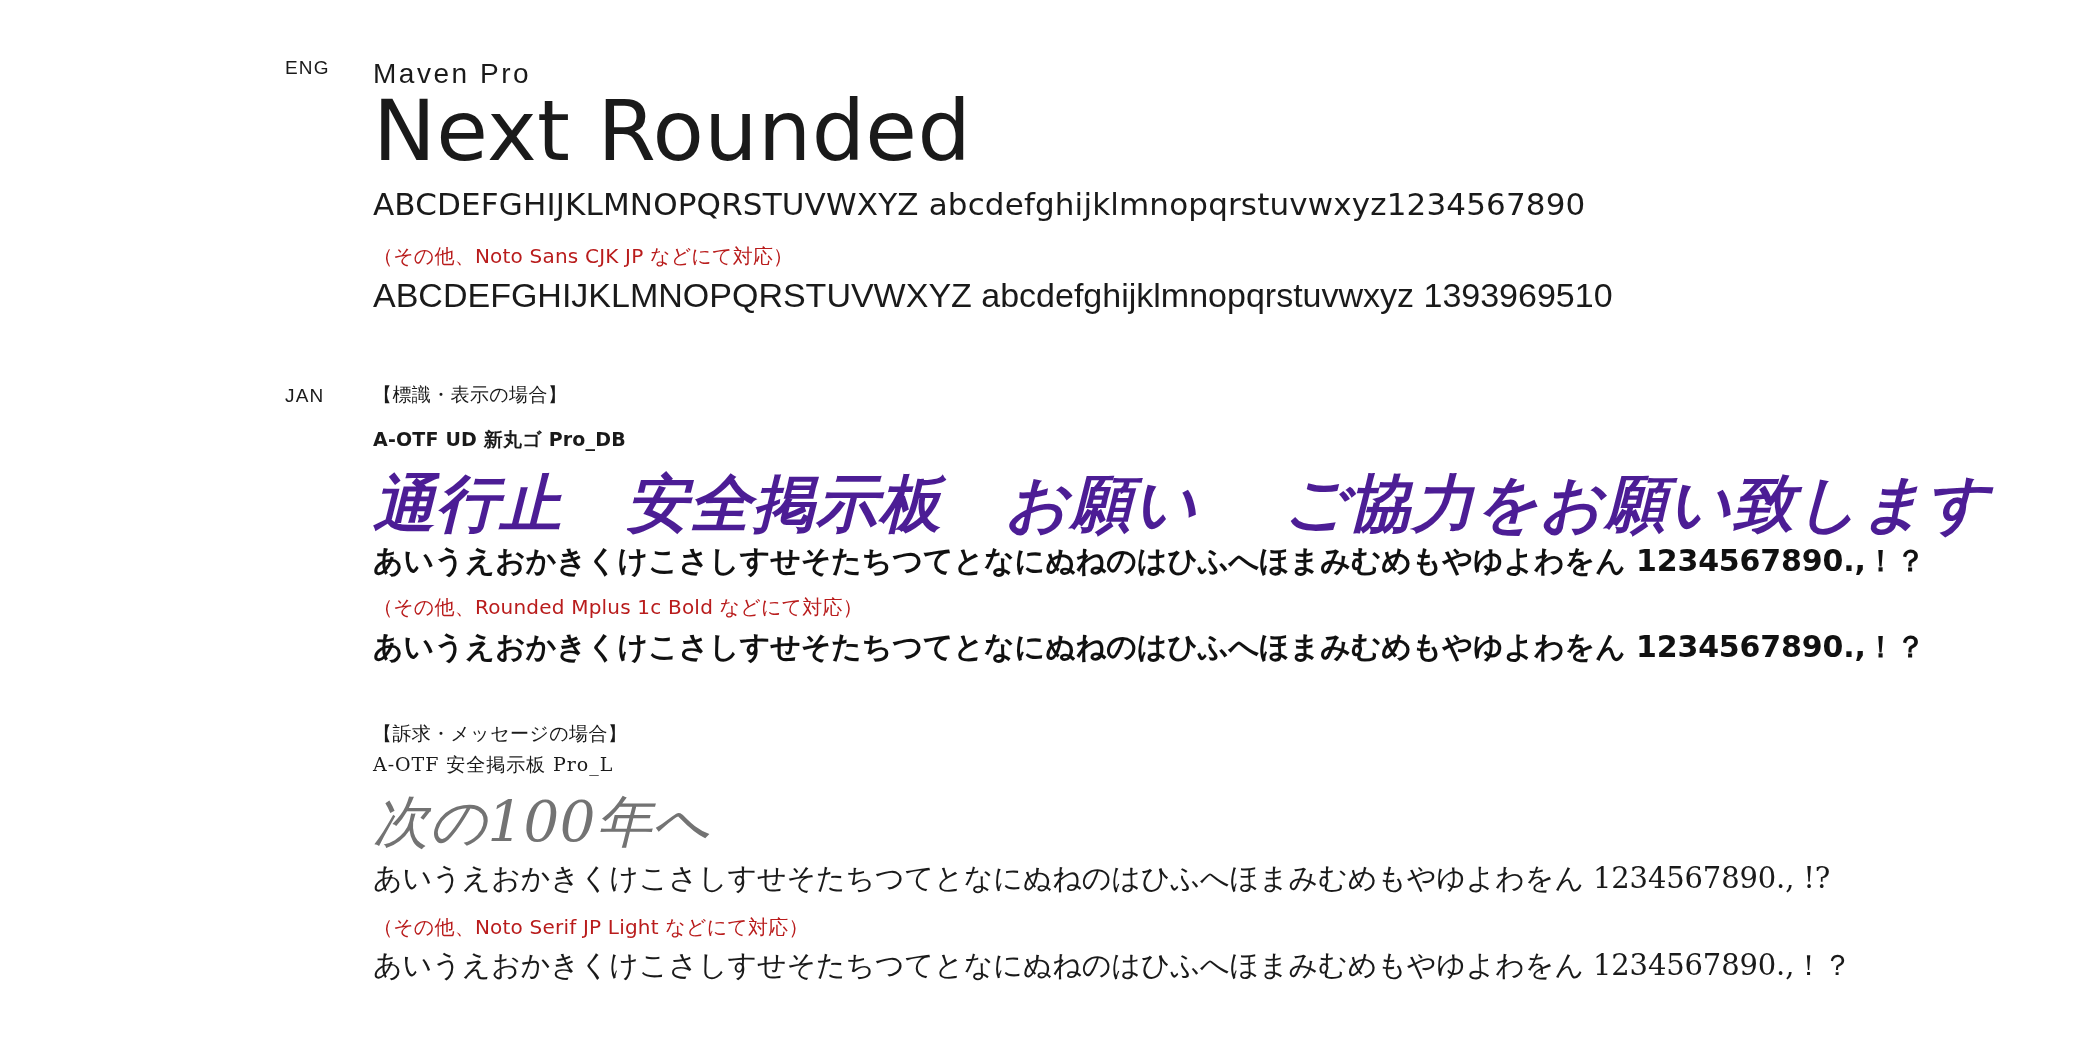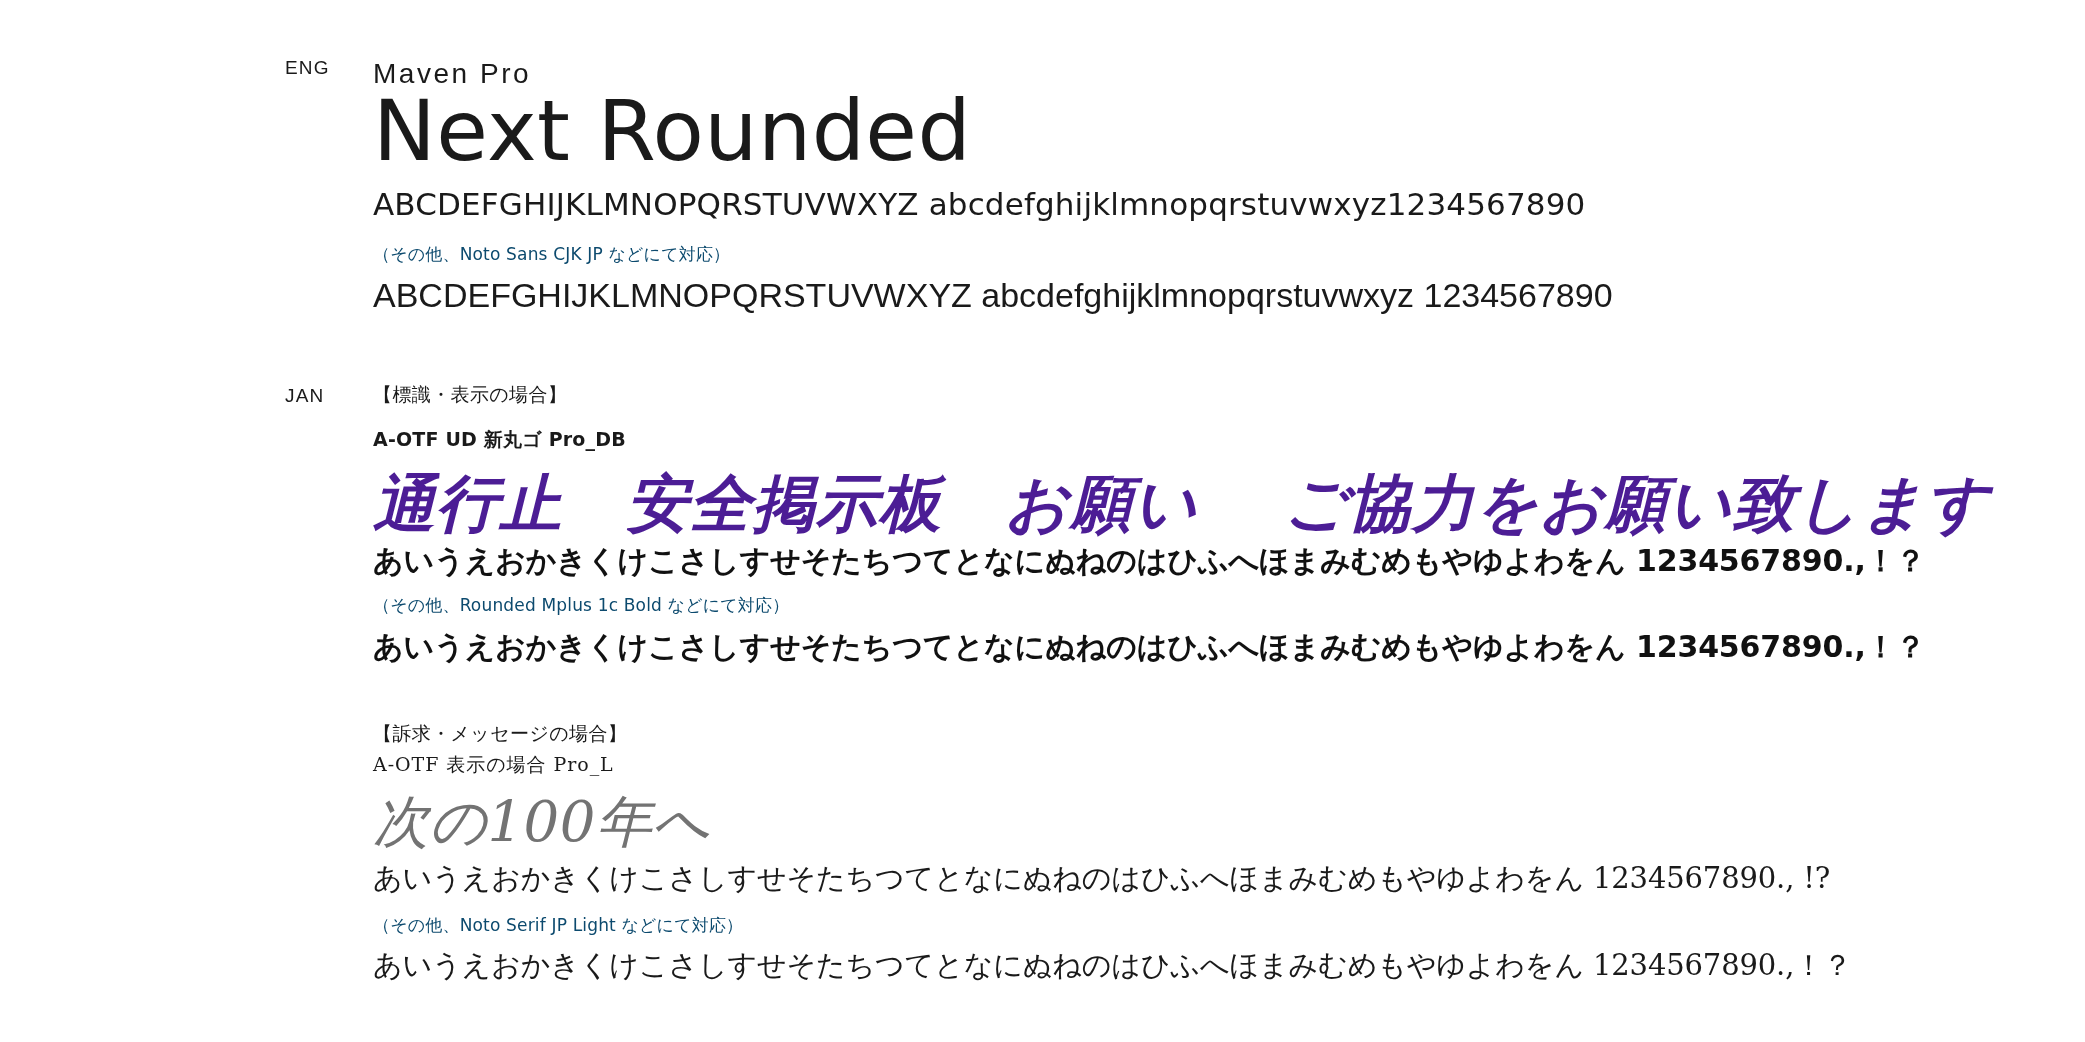--- a/index.html
+++ b/index.html
@@ -60,23 +60,23 @@
   }
   .alpha-eng {
     font-size: 31px;
     letter-spacing: 0.005em;
     font-weight: 500;
     color: #1a1a1a;
     font-family: "DejaVu Sans", sans-serif;
     white-space: nowrap;
   }
   .note {
-    font-size: 17px;
+    font-size: 20px;
     letter-spacing: 0.01em;
-    color: #0c4a6e;
+    color: #b91c1c;
     font-family: "DejaVu Sans", sans-serif;
   }
   .alpha-alt {
     font-size: 34px;
     letter-spacing: 0.0em;
     color: #1a1a1a;
     font-family: "Liberation Sans", sans-serif;
     white-space: nowrap;
   }
 
@@ -145,21 +145,21 @@
     <div class="lang-tag" style="top:57px;">ENG</div>
 
     <div class="block font-name-eng" style="top:58px;">Maven Pro</div>
 
     <div class="block display-eng" style="top:89px;">Next Rounded</div>
 
     <div class="block alpha-eng" style="top:186px;">ABCDEFGHIJKLMNOPQRSTUVWXYZ abcdefghijklmnopqrstuvwxyz1234567890</div>
 
     <div class="block note" style="top:243px;">（その他、Noto Sans CJK JP などにて対応）</div>
 
-    <div class="block alpha-alt" style="top:276px;">ABCDEFGHIJKLMNOPQRSTUVWXYZ abcdefghijklmnopqrstuvwxyz 1234567890</div>
+    <div class="block alpha-alt" style="top:276px;">ABCDEFGHIJKLMNOPQRSTUVWXYZ abcdefghijklmnopqrstuvwxyz 1393969510</div>
   </div>
 
   <div class="section" style="top:0;">
 
     <div class="lang-tag" style="top:385px;">JAN</div>
 
     <div class="block bracket-head" style="top:382px;">【標識・表示の場合】</div>
 
     <div class="block font-name-jp" style="top:427px;">A-OTF UD 新丸ゴ Pro_DB</div>
 
@@ -169,21 +169,21 @@
 
     <div class="block note" style="top:594px;">（その他、Rounded Mplus 1c Bold などにて対応）</div>
 
     <div class="block kana-bold" style="top:627px;">あいうえおかきくけこさしすせそたちつてとなにぬねのはひふへほまみむめもやゆよわをん 1234567890.,！？</div>
   </div>
 
   <div class="section" style="top:0;">
 
     <div class="block bracket-head" style="top:721px;">【訴求・メッセージの場合】</div>
 
-    <div class="block font-name-serif" style="top:752px;">A-OTF 表示の場合 Pro_L</div>
+    <div class="block font-name-serif" style="top:752px;">A-OTF 安全掲示板 Pro_L</div>
 
     <div class="block display-serif" style="top:785px;">次の100年へ</div>
 
     <div class="block kana-serif" style="top:859px;">あいうえおかきくけこさしすせそたちつてとなにぬねのはひふへほまみむめもやゆよわをん 1234567890., !?</div>
 
     <div class="block note" style="top:914px;">（その他、Noto Serif JP Light などにて対応）</div>
 
     <div class="block kana-serif" style="top:946px;">あいうえおかきくけこさしすせそたちつてとなにぬねのはひふへほまみむめもやゆよわをん 1234567890.,！？</div>
   </div>
 

